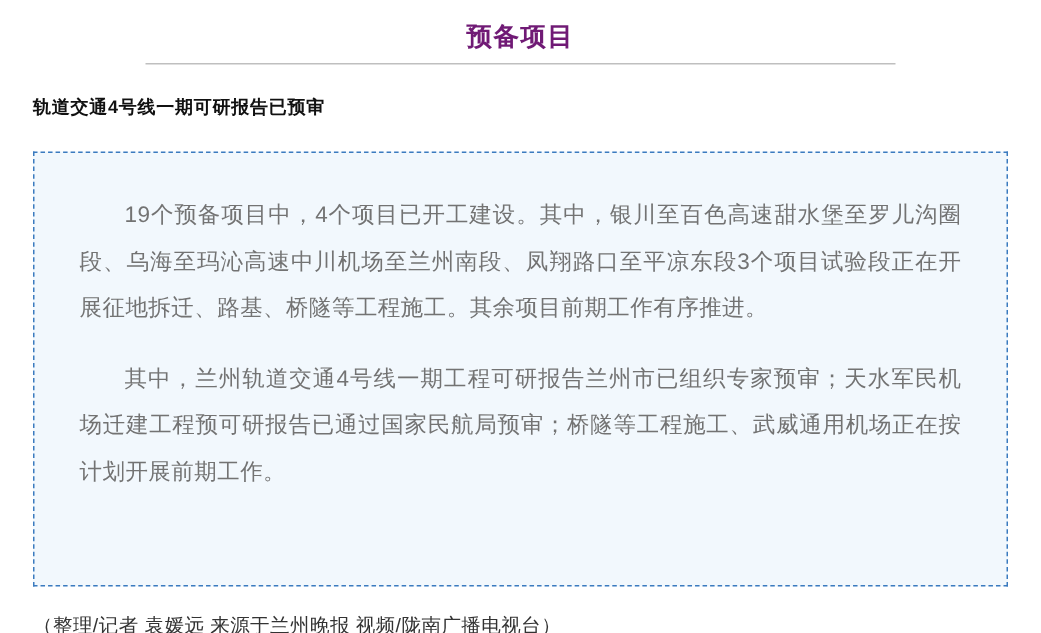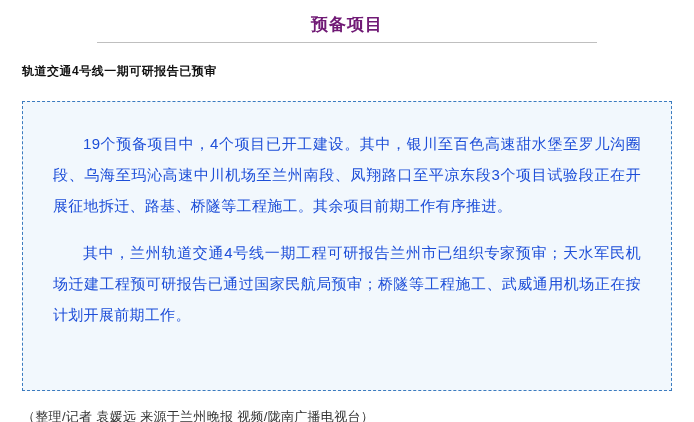--- a/index.html
+++ b/index.html
@@ -52,21 +52,21 @@
   .body-box {
     border: 1px dashed #3b7bbf;
     background: #f2f8fd;
     box-sizing: border-box;
     padding: 26px 30px 22px 30px;
     min-height: 290px;
   }
   .para {
     font-size: 15px;
     line-height: 31px;
-    color: #1d4ed8;
+    color: #737373;
     text-indent: 2em;
     margin: 0 0 16px 0;
     text-align: justify;
     letter-spacing: 0.3px;
   }
   .para:last-child {
     margin-bottom: 0;
   }
 
   

